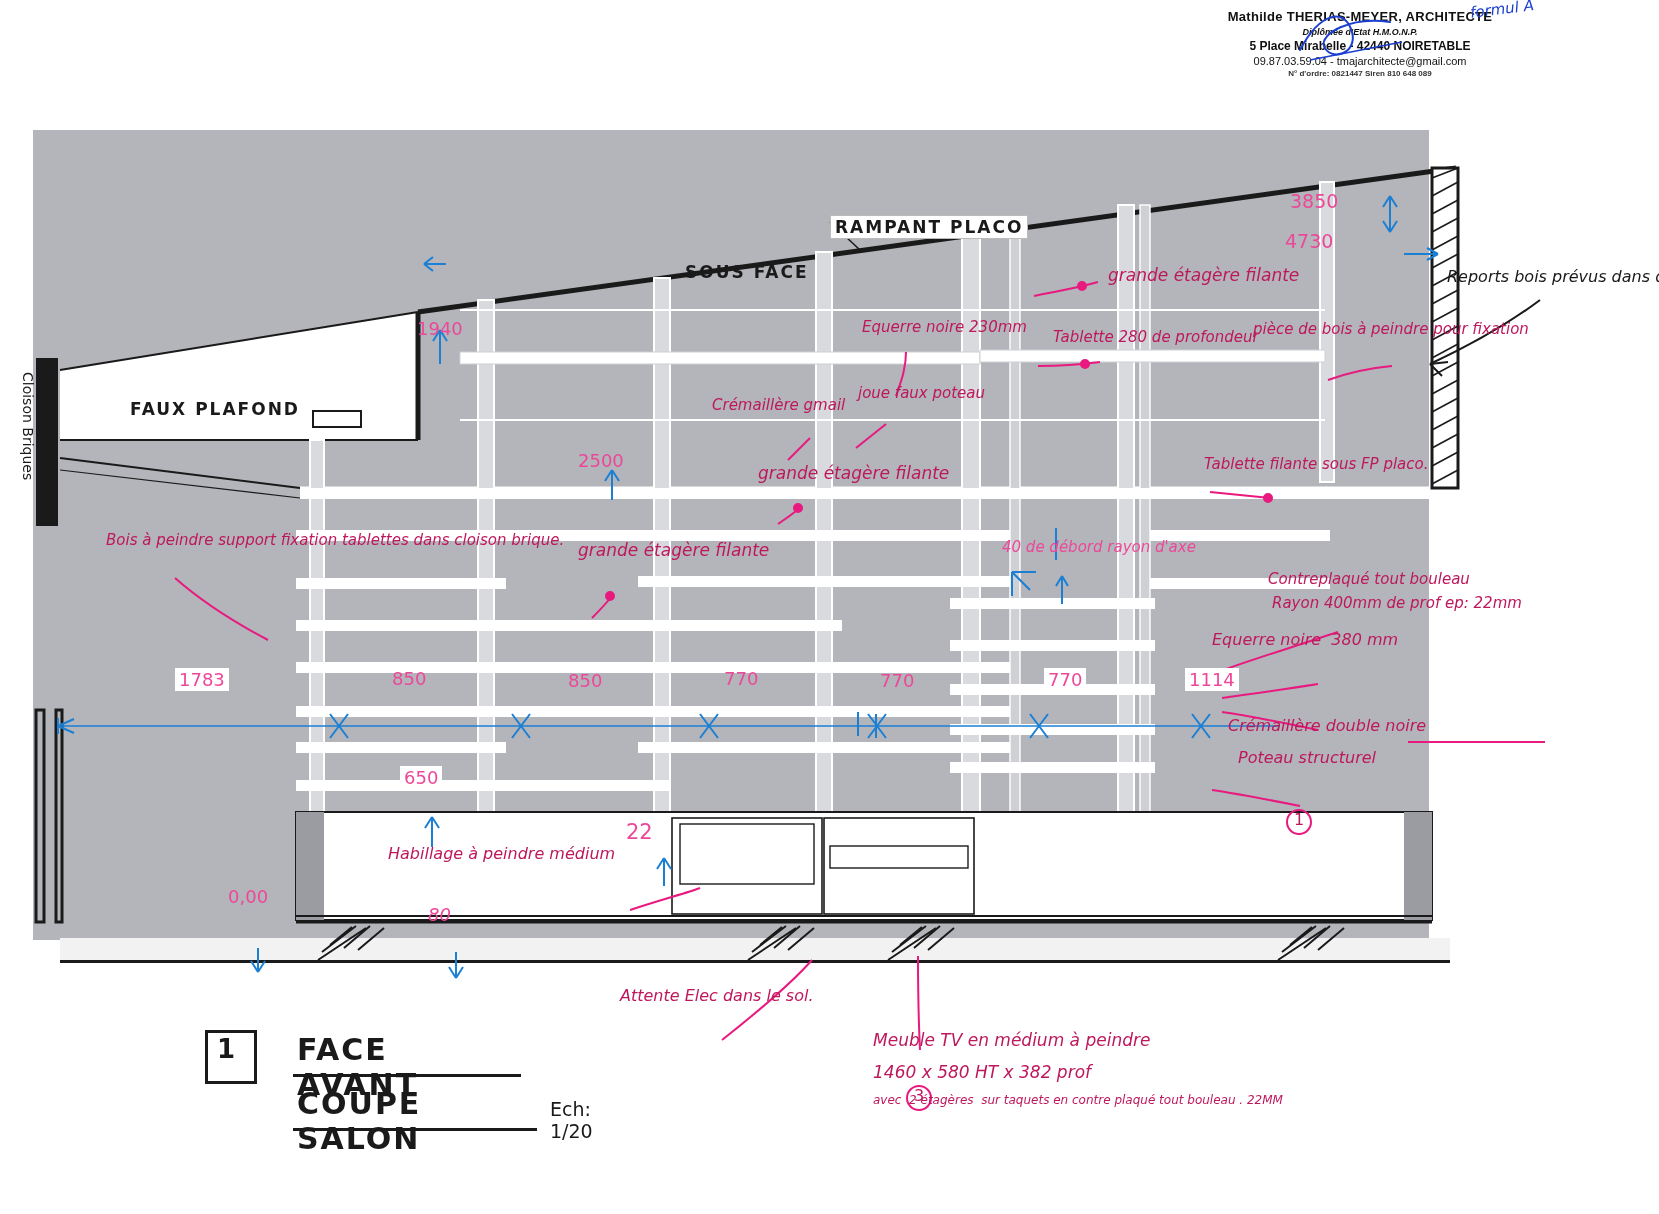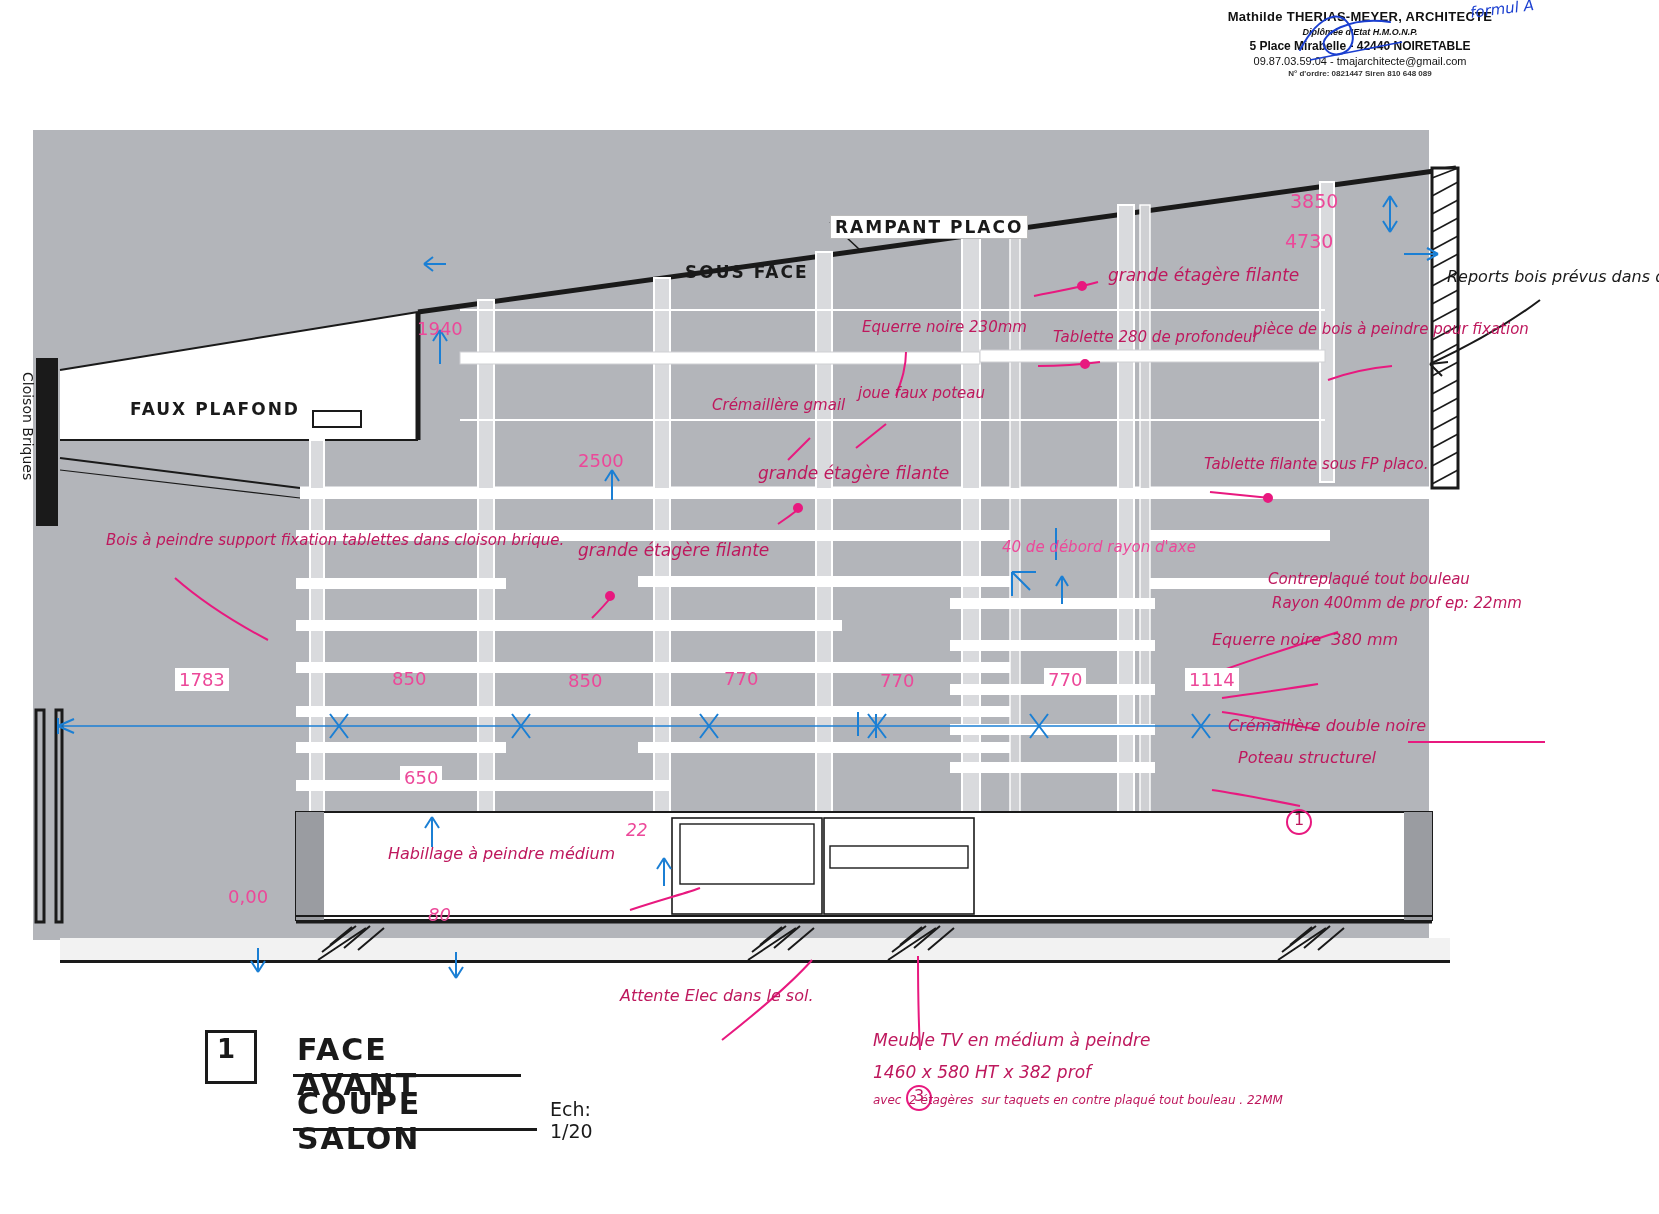--- a/index.html
+++ b/index.html
@@ -279,21 +279,21 @@
 <div class="hw blue" style="left:417px;top:318px;font-size:18px;">1940</div>
 <div class="hw blue" style="left:578px;top:450px;font-size:18px;">2500</div>
 <div class="hw blue lbl-white" style="left:175px;top:668px;font-size:18px;">1783</div>
 <div class="hw blue" style="left:392px;top:668px;font-size:18px;">850</div>
 <div class="hw blue" style="left:568px;top:670px;font-size:18px;">850</div>
 <div class="hw blue" style="left:724px;top:668px;font-size:18px;">770</div>
 <div class="hw blue" style="left:880px;top:670px;font-size:18px;">770</div>
 <div class="hw blue lbl-white" style="left:1044px;top:668px;font-size:18px;">770</div>
 <div class="hw blue lbl-white" style="left:1185px;top:668px;font-size:18px;">1114</div>
 <div class="hw blue lbl-white" style="left:400px;top:766px;font-size:18px;">650</div>
-<div class="hw blue" style="left:626px;top:820px;font-size:17px;font-style:italic;">22</div>
+<div class="hw blue" style="left:626px;top:820px;font-size:21px;">22</div>
 <div class="hw blue it" style="left:1002px;top:538px;font-size:15px;line-height:1.3;">40 de débord rayon d'axe</div>
 <div class="hw blue" style="left:228px;top:886px;font-size:18px;">0,00</div>
 <div class="hw blue" style="left:428px;top:904px;font-size:18px;font-style:italic;">80</div>
 
 <div id="titleblock" class="abs">
   <div class="num"></div>
   <div class="numtxt">1</div>
   <div id="t1" class="caps">FACE AVANT</div>
   <div id="tline1"></div>
   <div id="t2" class="caps">COUPE SALON</div>

